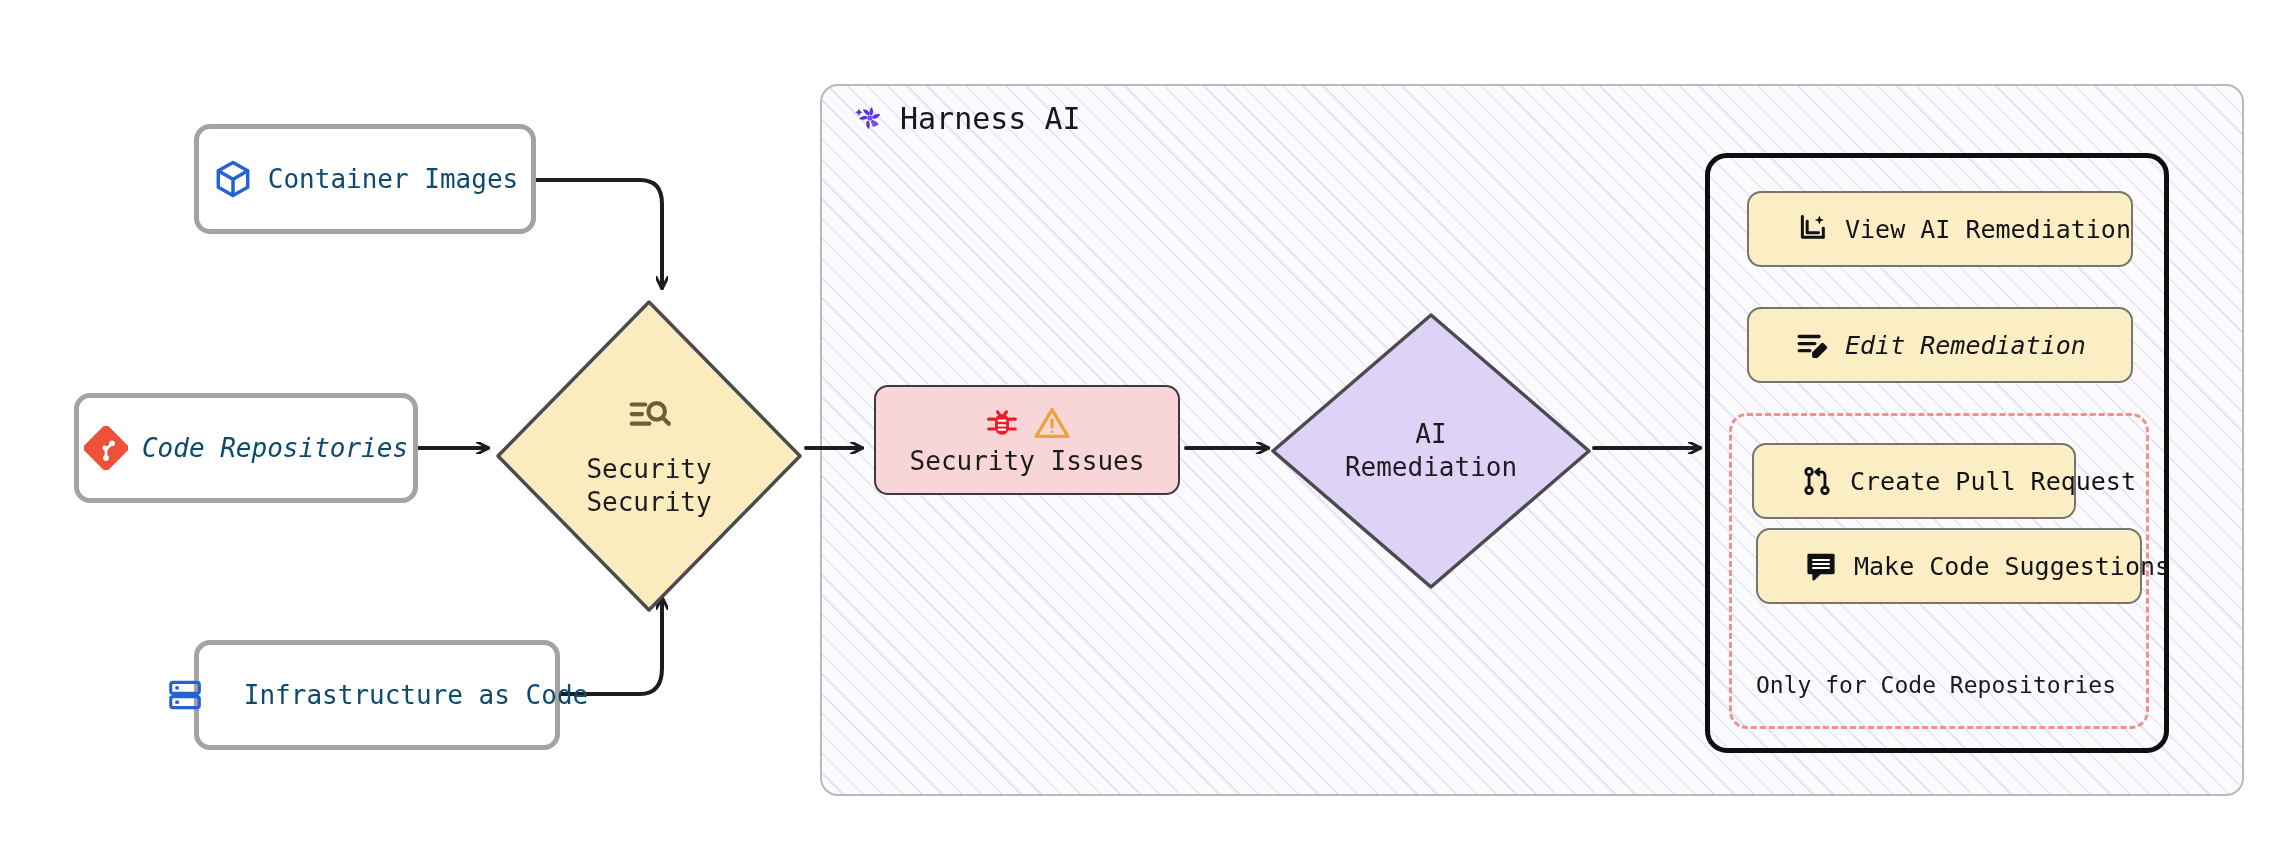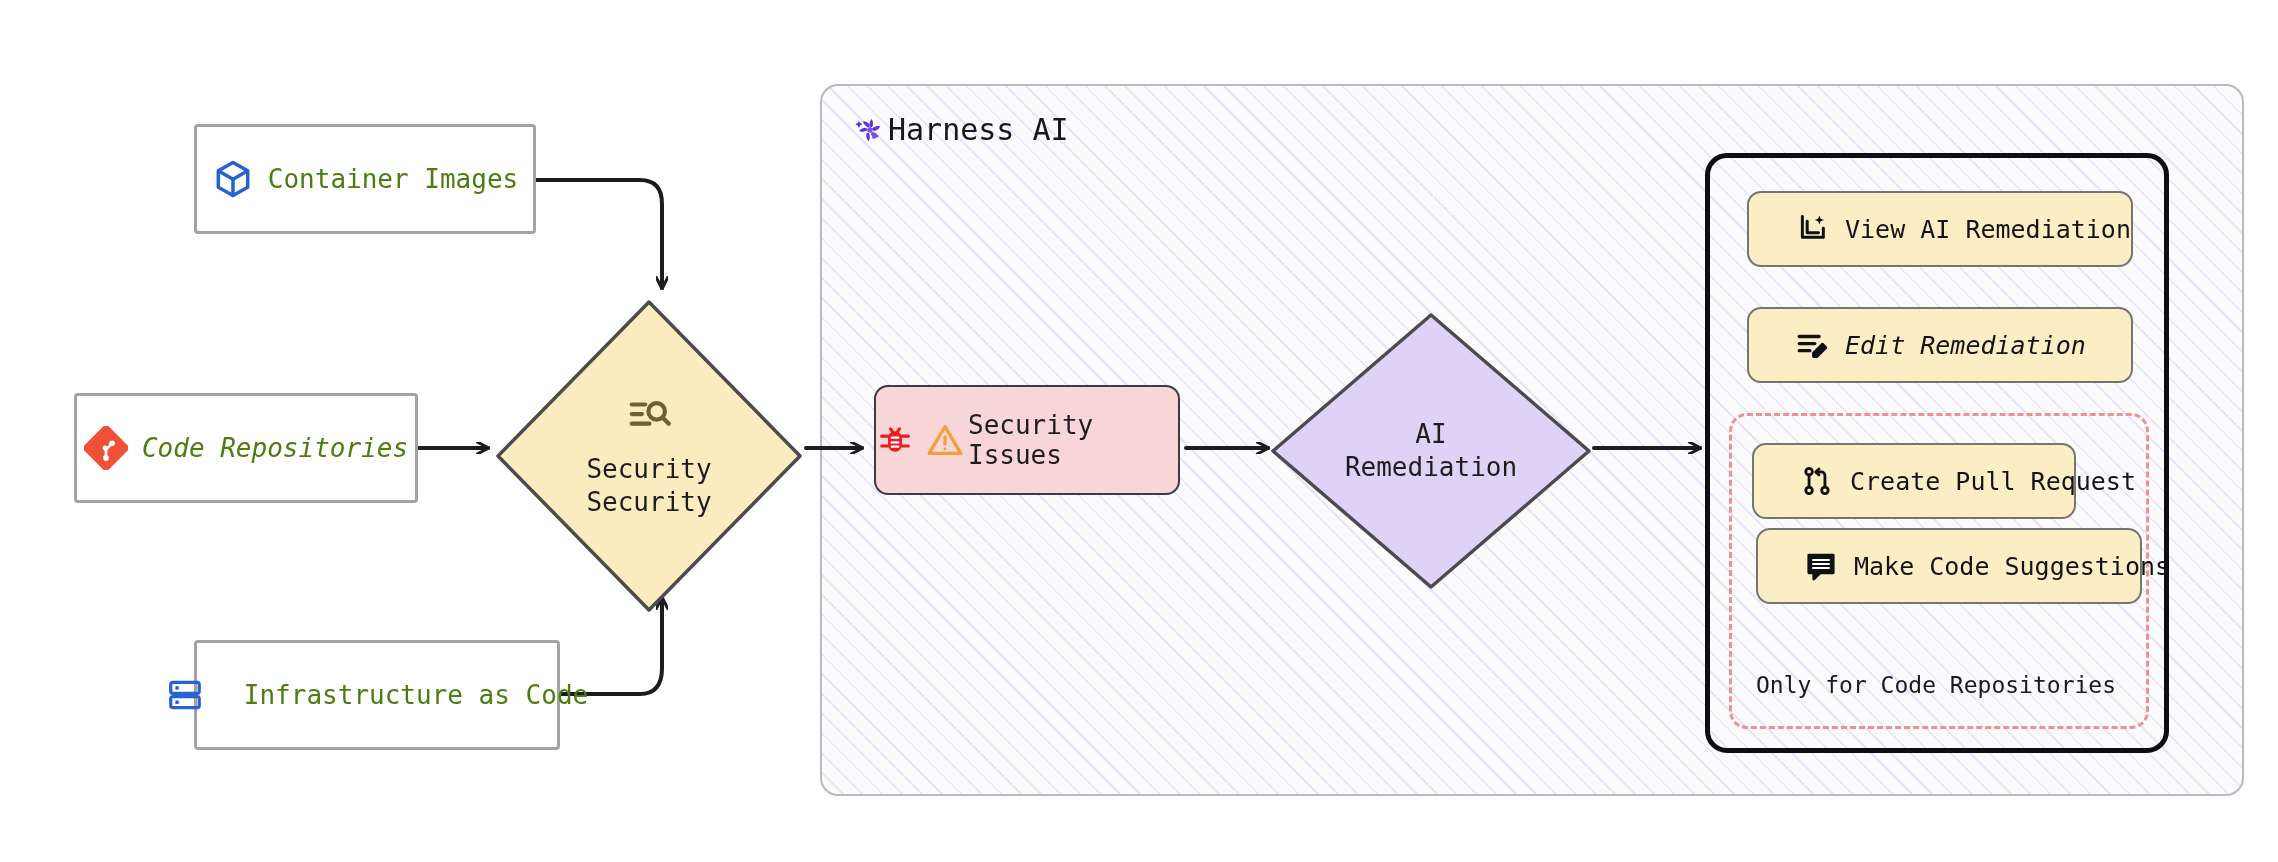--- a/index.html
+++ b/index.html
@@ -28,26 +28,26 @@
     position: absolute;
     box-sizing: border-box;
     display: flex;
     align-items: center;
     justify-content: center;
   }
 
   
   .src-node {
     background: #ffffff;
-    border: 3px solid #a3a3a3;
-    border-radius: 4px;
+    border: 5px solid #a3a3a3;
+    border-radius: 16px;
     gap: 14px;
     padding: 0 22px;
     font-size: 26px;
-    color: #4d7c0f;
+    color: #0c4a6e;
     letter-spacing: 0px;
   }
   .src-node .lbl { white-space: nowrap; }
 
   
   #harness-container {
     position: absolute;
     left: 820px;
     top: 84px;
     width: 1424px;
@@ -60,23 +60,24 @@
       45deg,
       rgba(125,110,225,0.16) 0px,
       rgba(125,110,225,0.16) 1.6px,
       rgba(255,255,255,0) 1.6px,
       rgba(255,255,255,0) 14px
     );
   }
   #harness-title {
     position: absolute;
     left: 852px;
-    top: 112px;
-    display: flex;
-    align-items: flex-start;
+    top: 100px;
+    display: flex;
+    align-items: center;
+    gap: 12px;
     font-size: 30px;
     color: #17181b;
     font-weight: 500;
   }
 
   
   .diamond-wrap {
     position: absolute;
   }
   .diamond-wrap .dtext {
@@ -93,21 +94,21 @@
     color: #1d1d20;
     pointer-events: none;
   }
 
   
   #security-issues {
     left: 874px;
     top: 385px;
     width: 306px;
     height: 110px;
-    flex-direction: row;
+    flex-direction: column;
     gap: 4px;
     background: #f8d5d6;
     border: 2.5px solid #3c3c40;
     border-radius: 14px;
     font-size: 26px;
     color: #1d1d20;
   }
   #security-issues .icons {
     display: flex;
     align-items: center;

